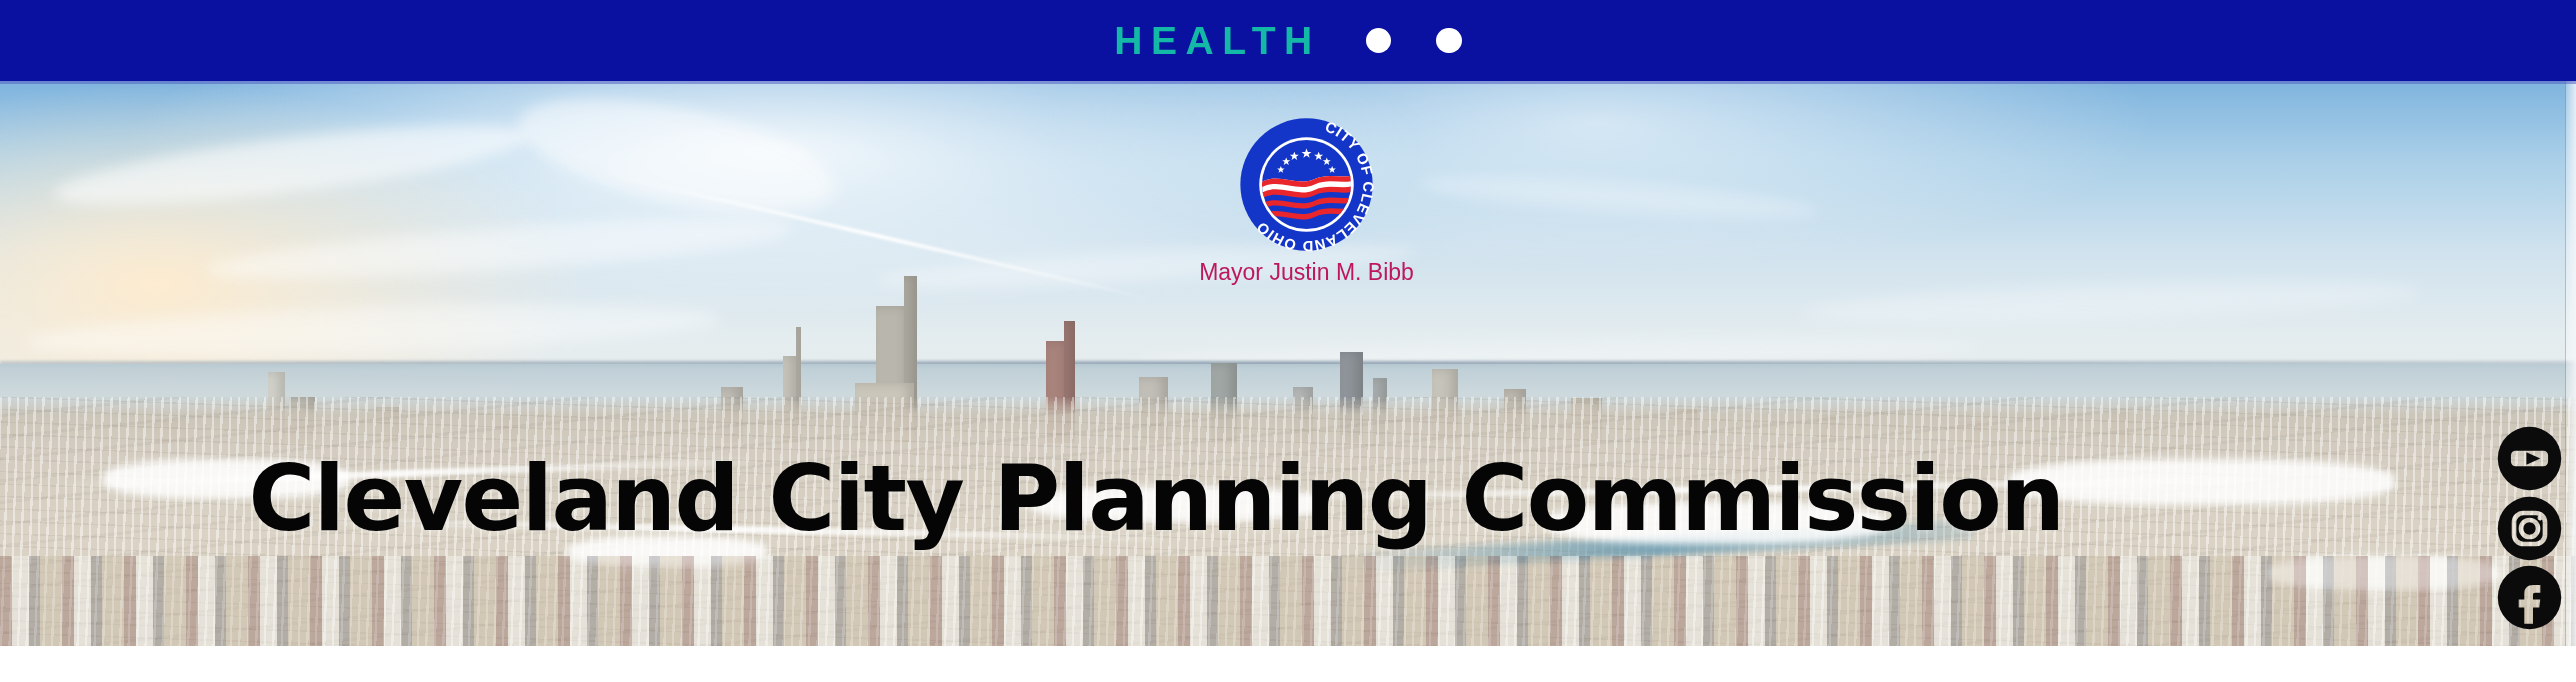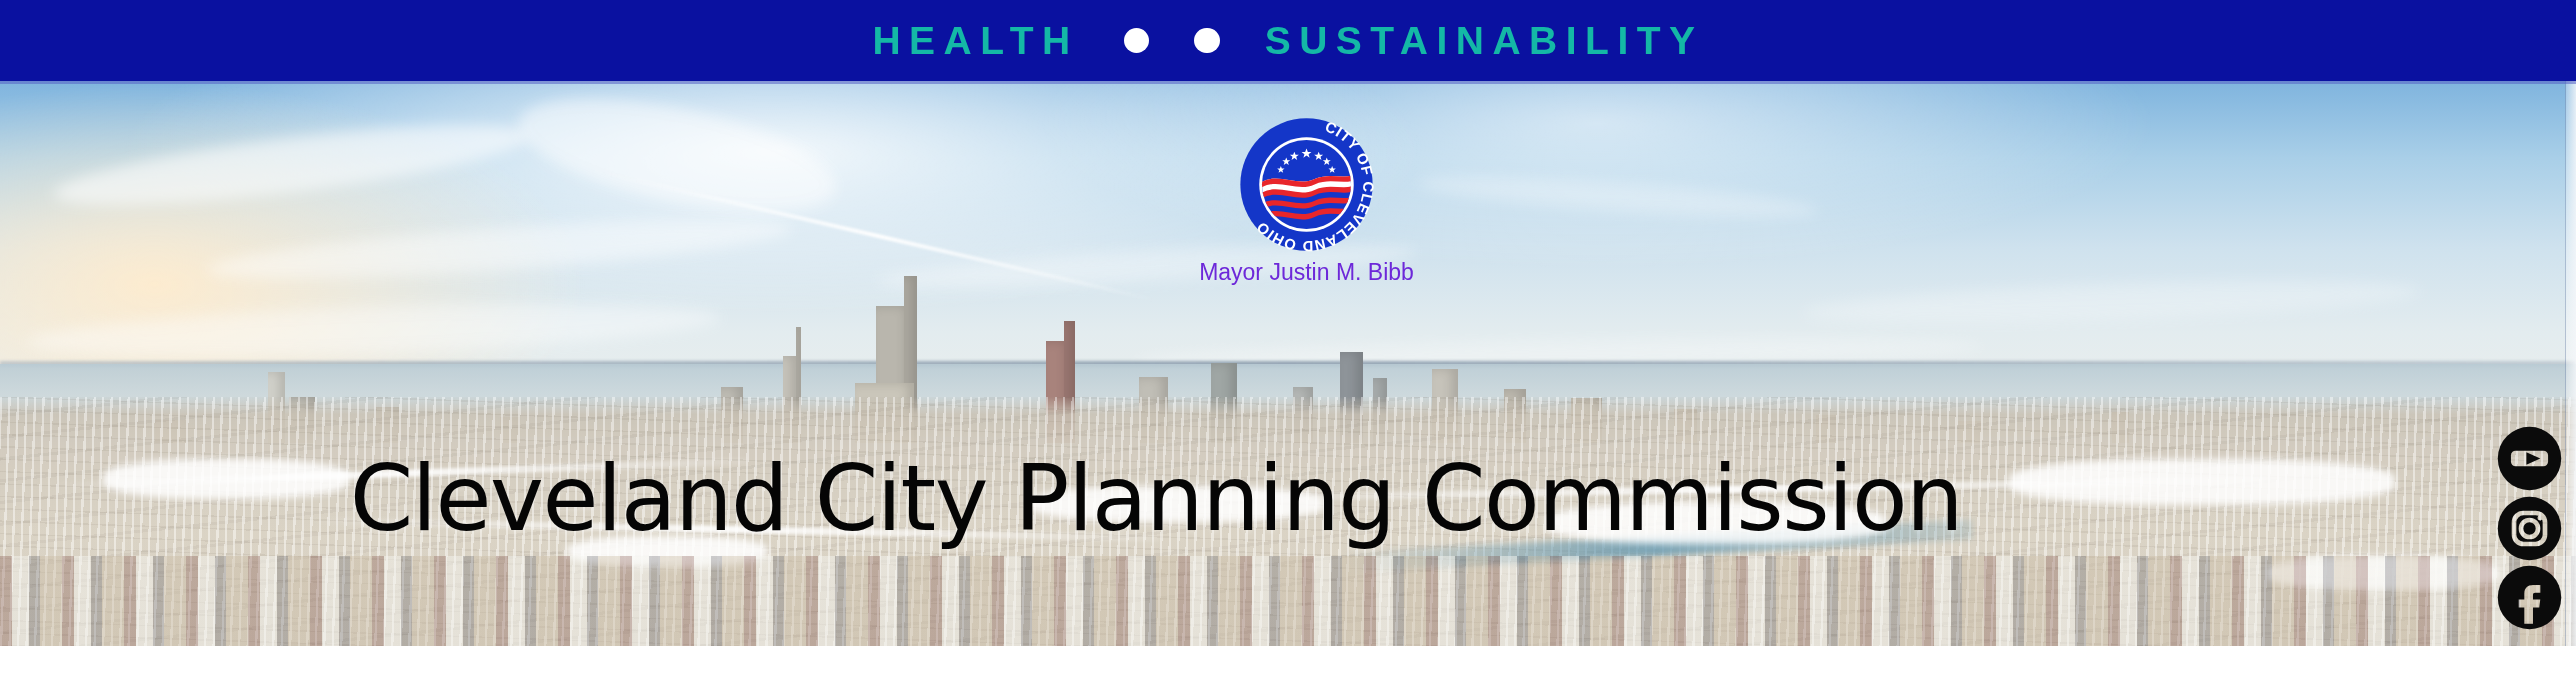--- a/index.html
+++ b/index.html
@@ -154,38 +154,38 @@
     color:#1414B4;
     font-family:"Liberation Serif",serif;
     font-weight:bold;
     font-size:29px;
     letter-spacing:0.4px;
     line-height:1;
     white-space:nowrap;
   }
   .mayor-name{
     margin-top:8.5px;
-    color:#6d28d9;
+    color:#be185d;
     font-family:"Liberation Sans",sans-serif;
     font-weight:normal;
     font-size:23px;
     line-height:1;
     white-space:nowrap;
   }
 
   
   .hero-title{
     position:absolute;
     left:0; top:453px;
     width:2312px;
     text-align:center;
     z-index:30;
     color:#050505;
     font-family:"DejaVu Sans",sans-serif;
-    font-weight:normal;
+    font-weight:bold;
     font-size:91px;
     letter-spacing:-1.5px;
     line-height:1;
     white-space:nowrap;
     text-shadow:0 2.3px 5.4px rgba(255,255,255,.28);
   }
 
   
   .social-rail{
     position:absolute;
@@ -226,21 +226,20 @@
 </head>
 <body>
 
 <div class="page">
 
   <div class="tagline-bar">
     <div class="tagline-inner">
       <span class="tagline-word">HEALTH</span>
       <span class="tagline-dot"></span>
       <span class="tagline-dot"></span>
-      <span class="tagline-word">SUSTAINABILITY</span>
     </div>
   </div>
   <div class="bar-underline"></div>
 
   <div class="hero">
 
     <div class="sky"></div>
     <div class="cloudwisp c1"></div>
     <div class="cloudwisp c2"></div>
     <div class="cloudwisp c3"></div>

